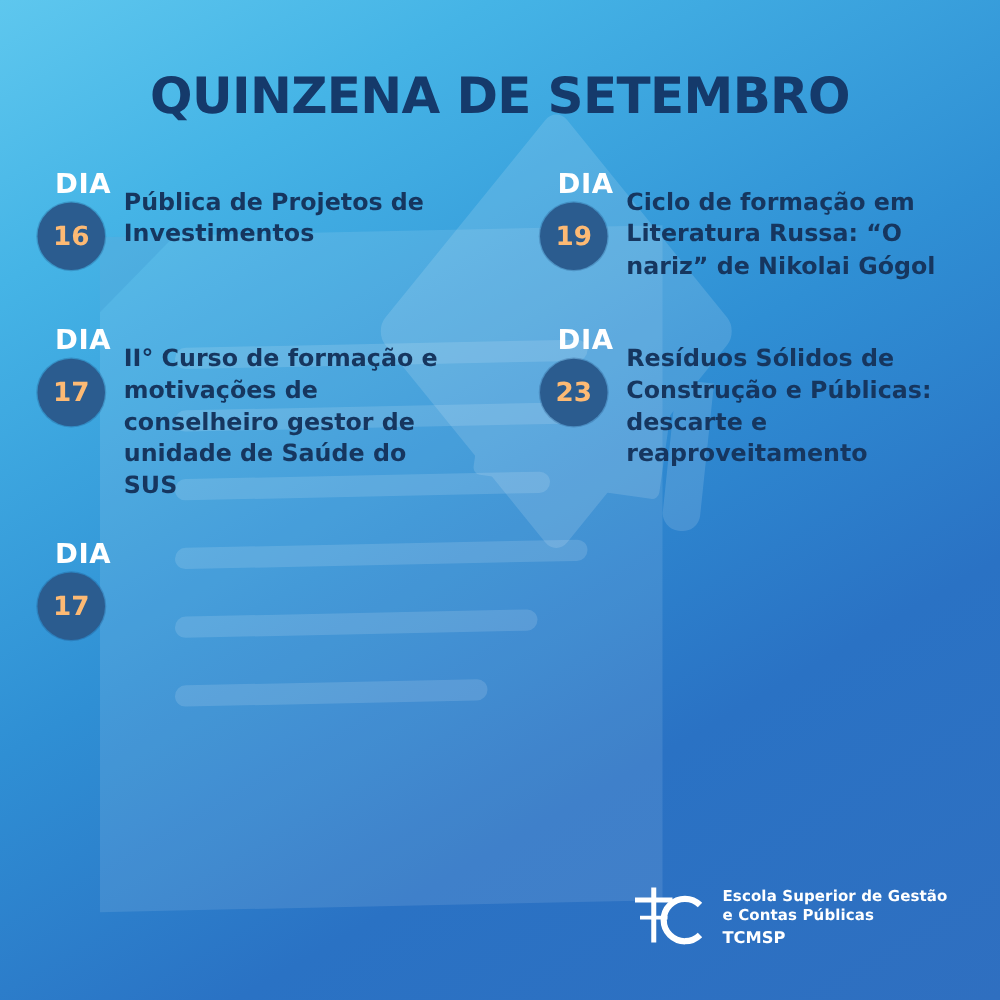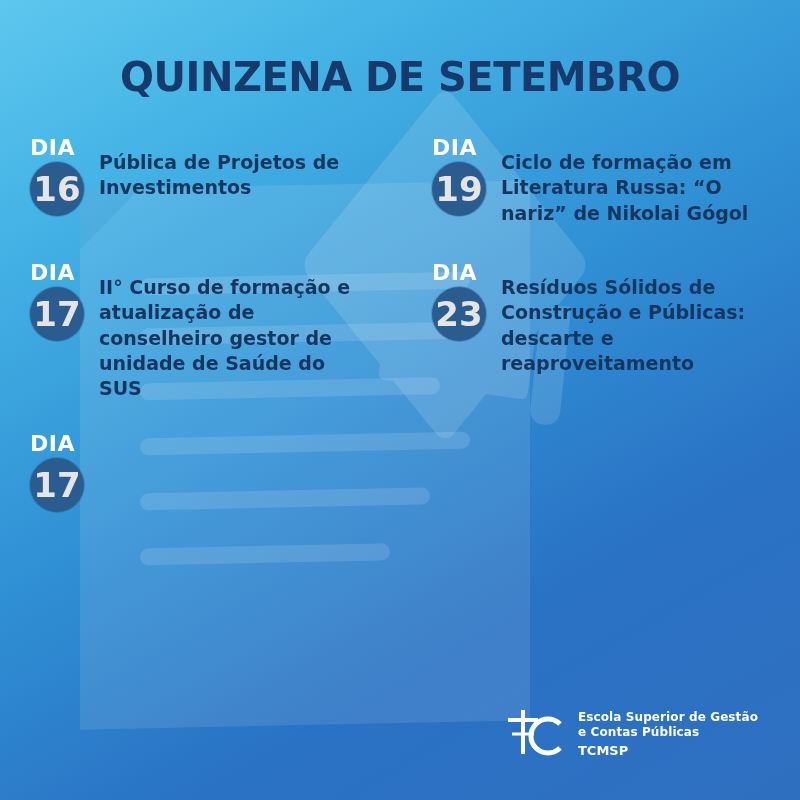--- a/index.html
+++ b/index.html
@@ -109,39 +109,39 @@
     margin-top: 34px;
     display: grid;
     grid-template-columns: 400px 400px;
     grid-template-rows: auto auto auto;
   }
   .dia-label {
     color: #ffffff;
     font-weight: bold;
     font-size: 22px;
     letter-spacing: 0.5px;
-    margin-left: 0;
+    margin-left: 14px;
     margin-bottom: 2px;
     font-family: "DejaVu Sans", sans-serif;
   }
   .row {
     display: flex;
     align-items: flex-start;
   }
   .badge {
     flex: 0 0 auto;
     width: 54px;
     height: 54px;
     border-radius: 50%;
     background: #2b5c8f;
-    color: #e5e5e5;
+    color: #fdba74;
     display: flex;
     align-items: center;
     justify-content: center;
-    font-size: 34px;
+    font-size: 21px;
     font-weight: bold;
     font-family: "DejaVu Sans", sans-serif;
     box-shadow: 0 0 0 1px rgba(20,60,110,0.25);
   }
   .course-name {
     margin-left: 15px;
     color: #16365f;
     font-weight: bold;
     font-size: 19px;
     line-height: 1.33;
@@ -235,21 +235,21 @@
       <div class="row">
         <div class="badge">19</div>
         <div class="course-name">Ciclo de formação em Literatura Russa: “O nariz” de Nikolai Gógol</div>
       </div>
     </div>
 
     <div class="cell cell-left r-b">
       <div class="dia-label">DIA</div>
       <div class="row">
         <div class="badge">17</div>
-        <div class="course-name">II° Curso de formação e atualização de conselheiro gestor de unidade de Saúde do SUS</div>
+        <div class="course-name">II° Curso de formação e motivações de conselheiro gestor de unidade de Saúde do SUS</div>
       </div>
     </div>
 
     <div class="cell cell-right r-b">
       <div class="dia-label">DIA</div>
       <div class="row">
         <div class="badge">23</div>
         <div class="course-name">Resíduos Sólidos de Construção e Públicas: descarte e reaproveitamento</div>
       </div>
     </div>

